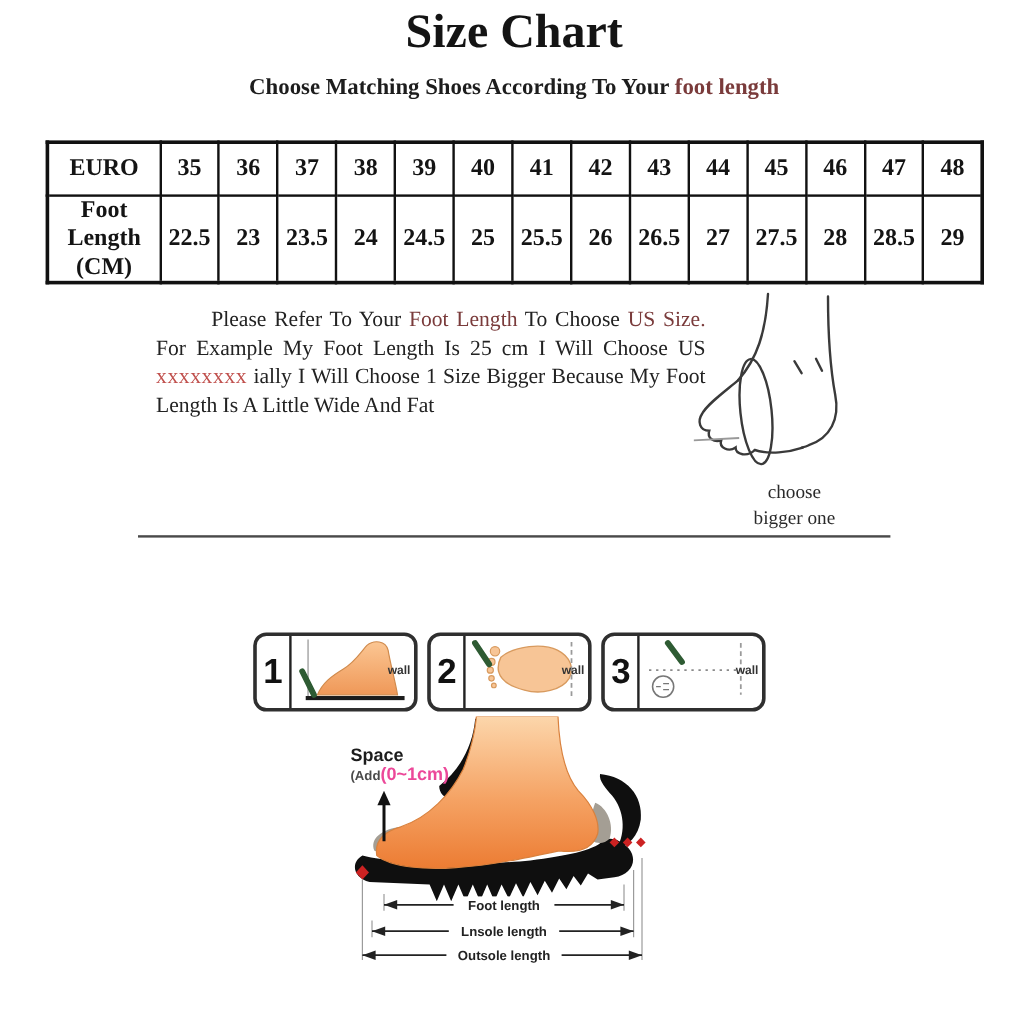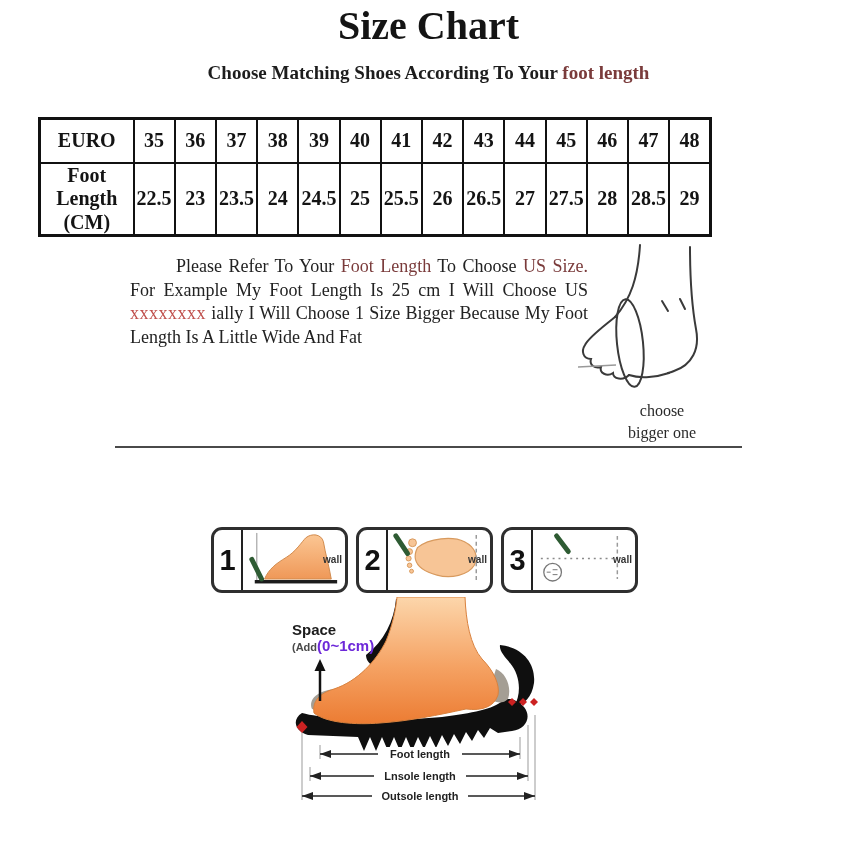--- a/index.html
+++ b/index.html
@@ -7,21 +7,21 @@
         font-family:"Liberation Serif","DejaVu Serif",serif;color:#1a1a1a;}
 
   
   .title{position:absolute;top:2px;left:0;width:100%;text-align:center;
          font-size:40px;font-weight:bold;letter-spacing:0px;color:#141414;}
   .subtitle{position:absolute;top:62px;left:0;width:100%;text-align:center;
             font-size:19px;font-weight:bold;color:#1d1d1d;}
   .subtitle .hl{color:#7a3b3b;}
 
   
-  table.size{position:absolute;top:117px;left:38px;width:674px;border-collapse:collapse;
+  table.size{position:absolute;top:117px;left:38px;width:782px;border-collapse:collapse;
              table-layout:fixed;border:3px solid #111;padding-left:37px;}
   table.size th,table.size td{border:2px solid #111;text-align:center;vertical-align:middle;
              font-weight:bold;color:#141414;padding:0;}
   table.size col.lbl{width:94px;}
   tr.r1{height:44px;} tr.r1 td,tr.r1 th{font-size:20px;}
   tr.r2{height:69px;} tr.r2 td{font-size:20px;margin-left:12px;}
   th.rowlbl1{font-size:20px;}
   th.rowlbl2{font-size:20px;line-height:1.18;white-space:pre-line;}
 
   
@@ -52,21 +52,21 @@
   .panel .gfx svg{position:absolute;inset:0;}
   .panel .wall{position:absolute;right:3px;top:24px;
       font-family:"Liberation Sans","DejaVu Sans",sans-serif;font-size:10px;font-weight:bold;color:#333;}
 
   
   .big-diagram{position:absolute;top:597px;left:262px;width:300px;height:212px;}
   .space-label{position:absolute;top:622px;left:292px;
       font-family:"Liberation Sans","DejaVu Sans",sans-serif;line-height:1.05;}
   .space-l1{font-size:15px;font-weight:bold;color:#1c1c1c;display:block;}
   .space-l2{font-size:11px;font-weight:bold;color:#4a4a4a;}
-  .space-l3{font-size:15px;font-weight:bold;color:#6d28d9;}
+  .space-l3{font-size:15px;font-weight:bold;color:#ec4899;}
 
   .footer-caption{position:absolute;top:817px;left:0;width:100%;text-align:center;
       font-size:21px;font-weight:bold;color:#141414;}
 
   svg text{font-family:"Liberation Sans","DejaVu Sans",sans-serif;}
 </style>
 </head>
 <body>
 
 <div id="page">

